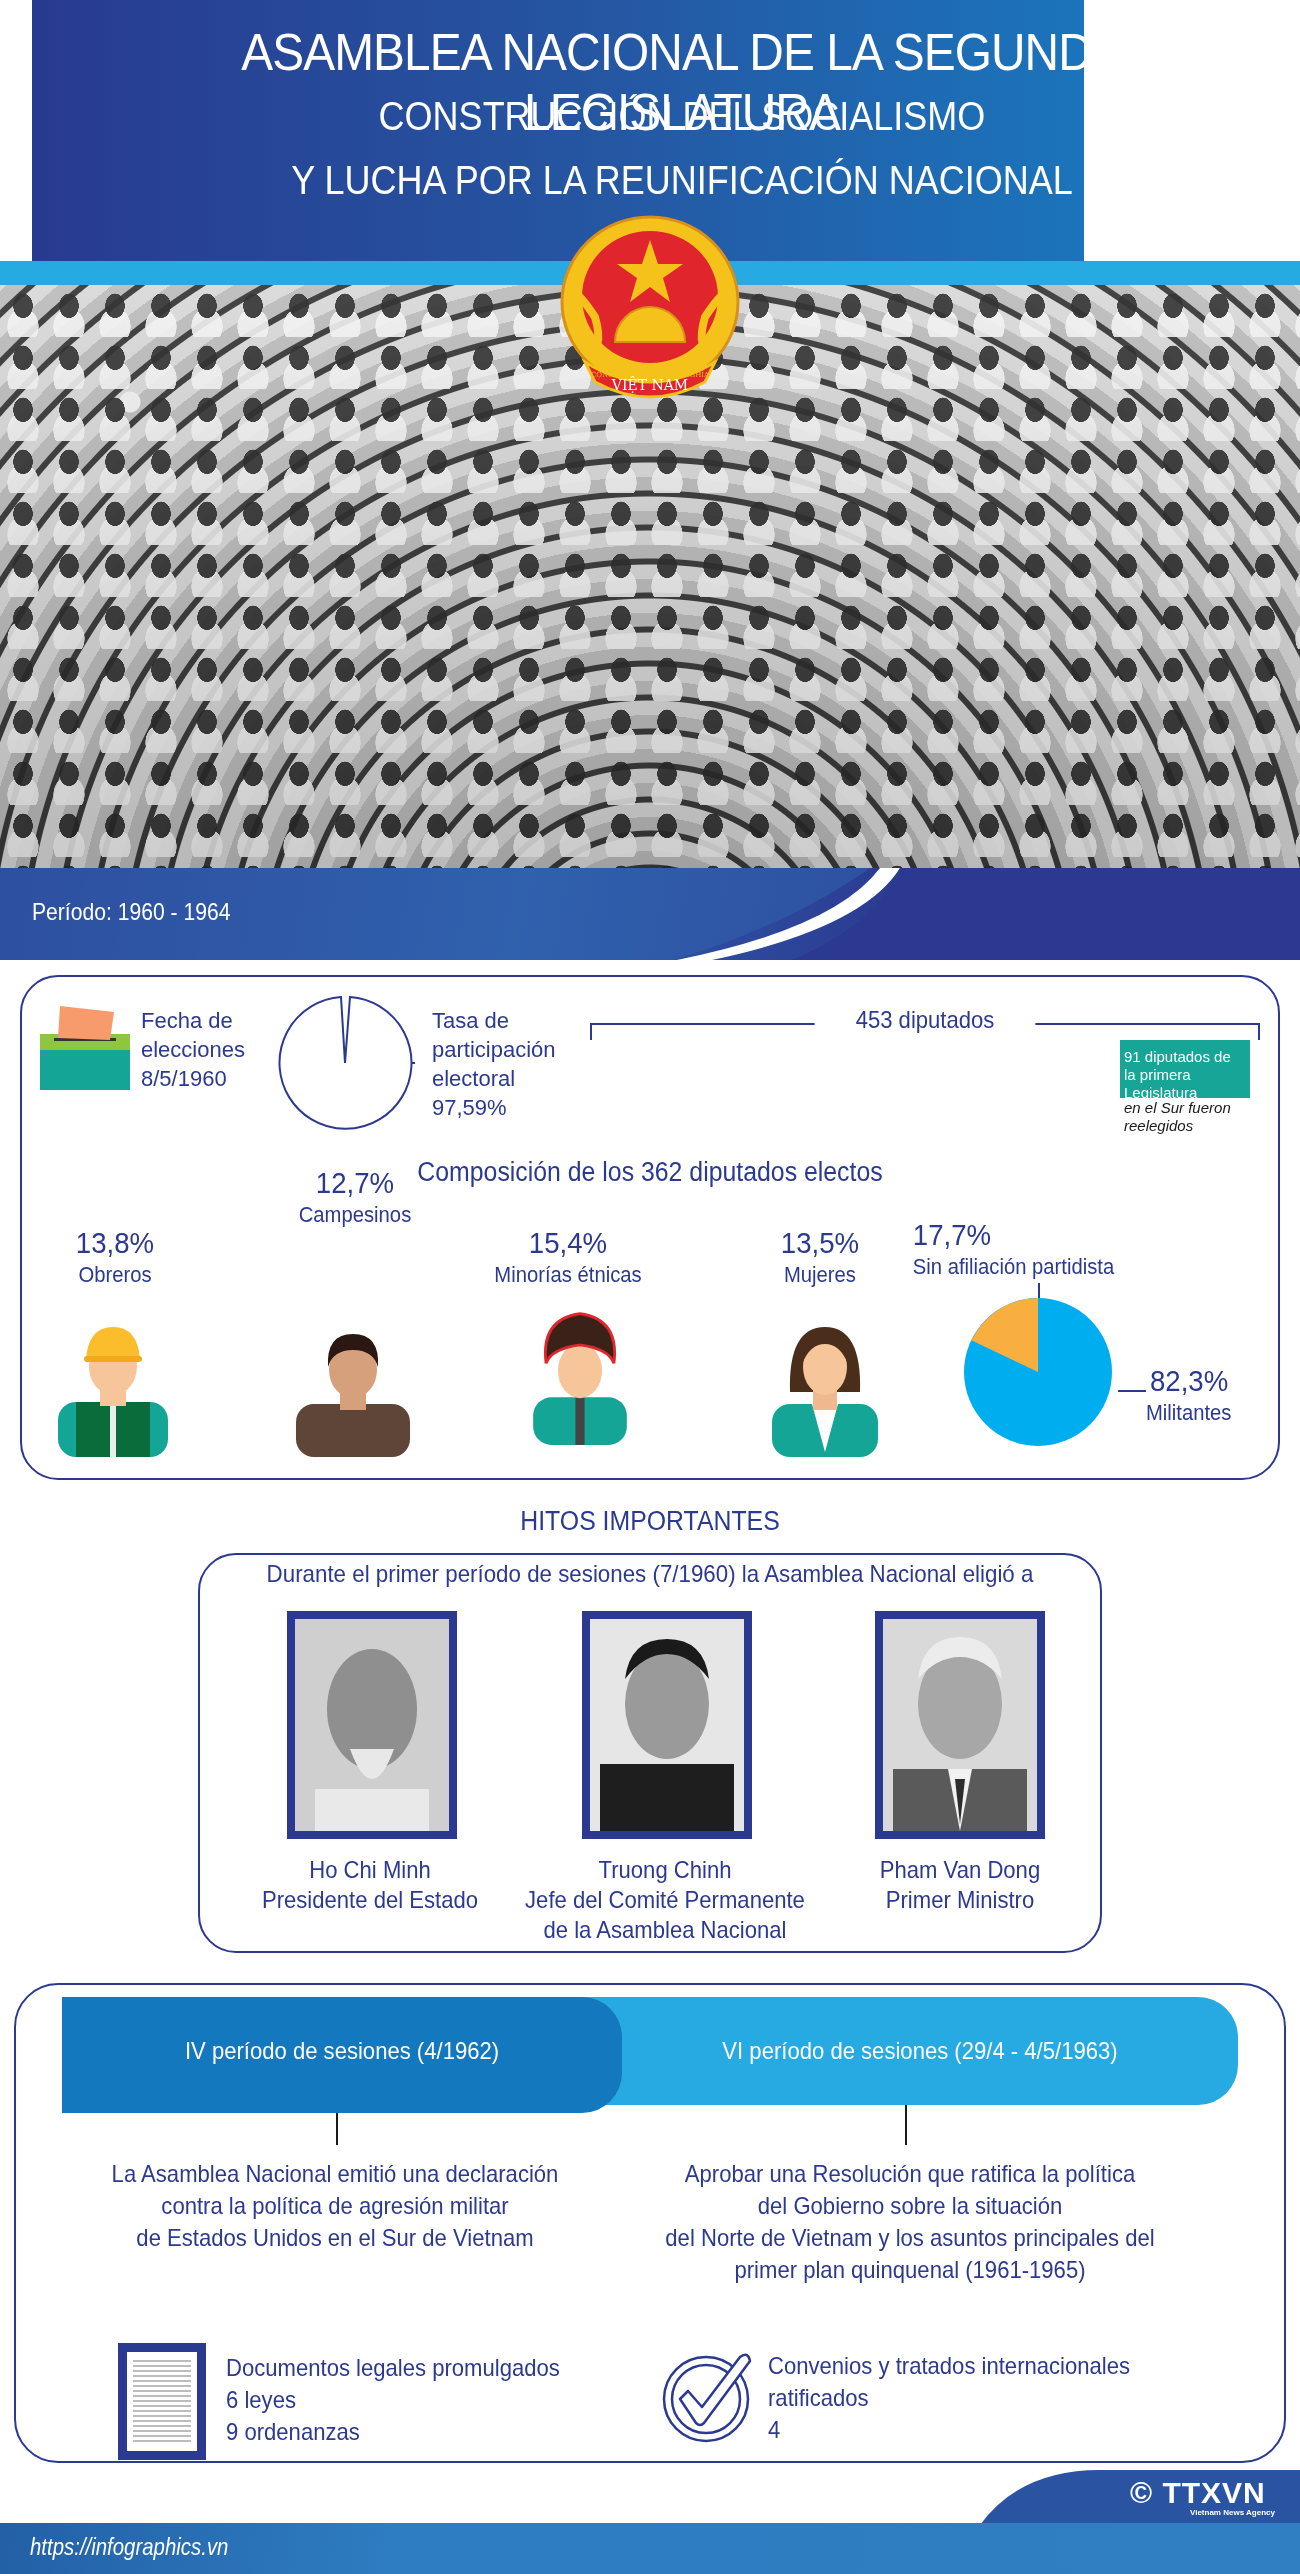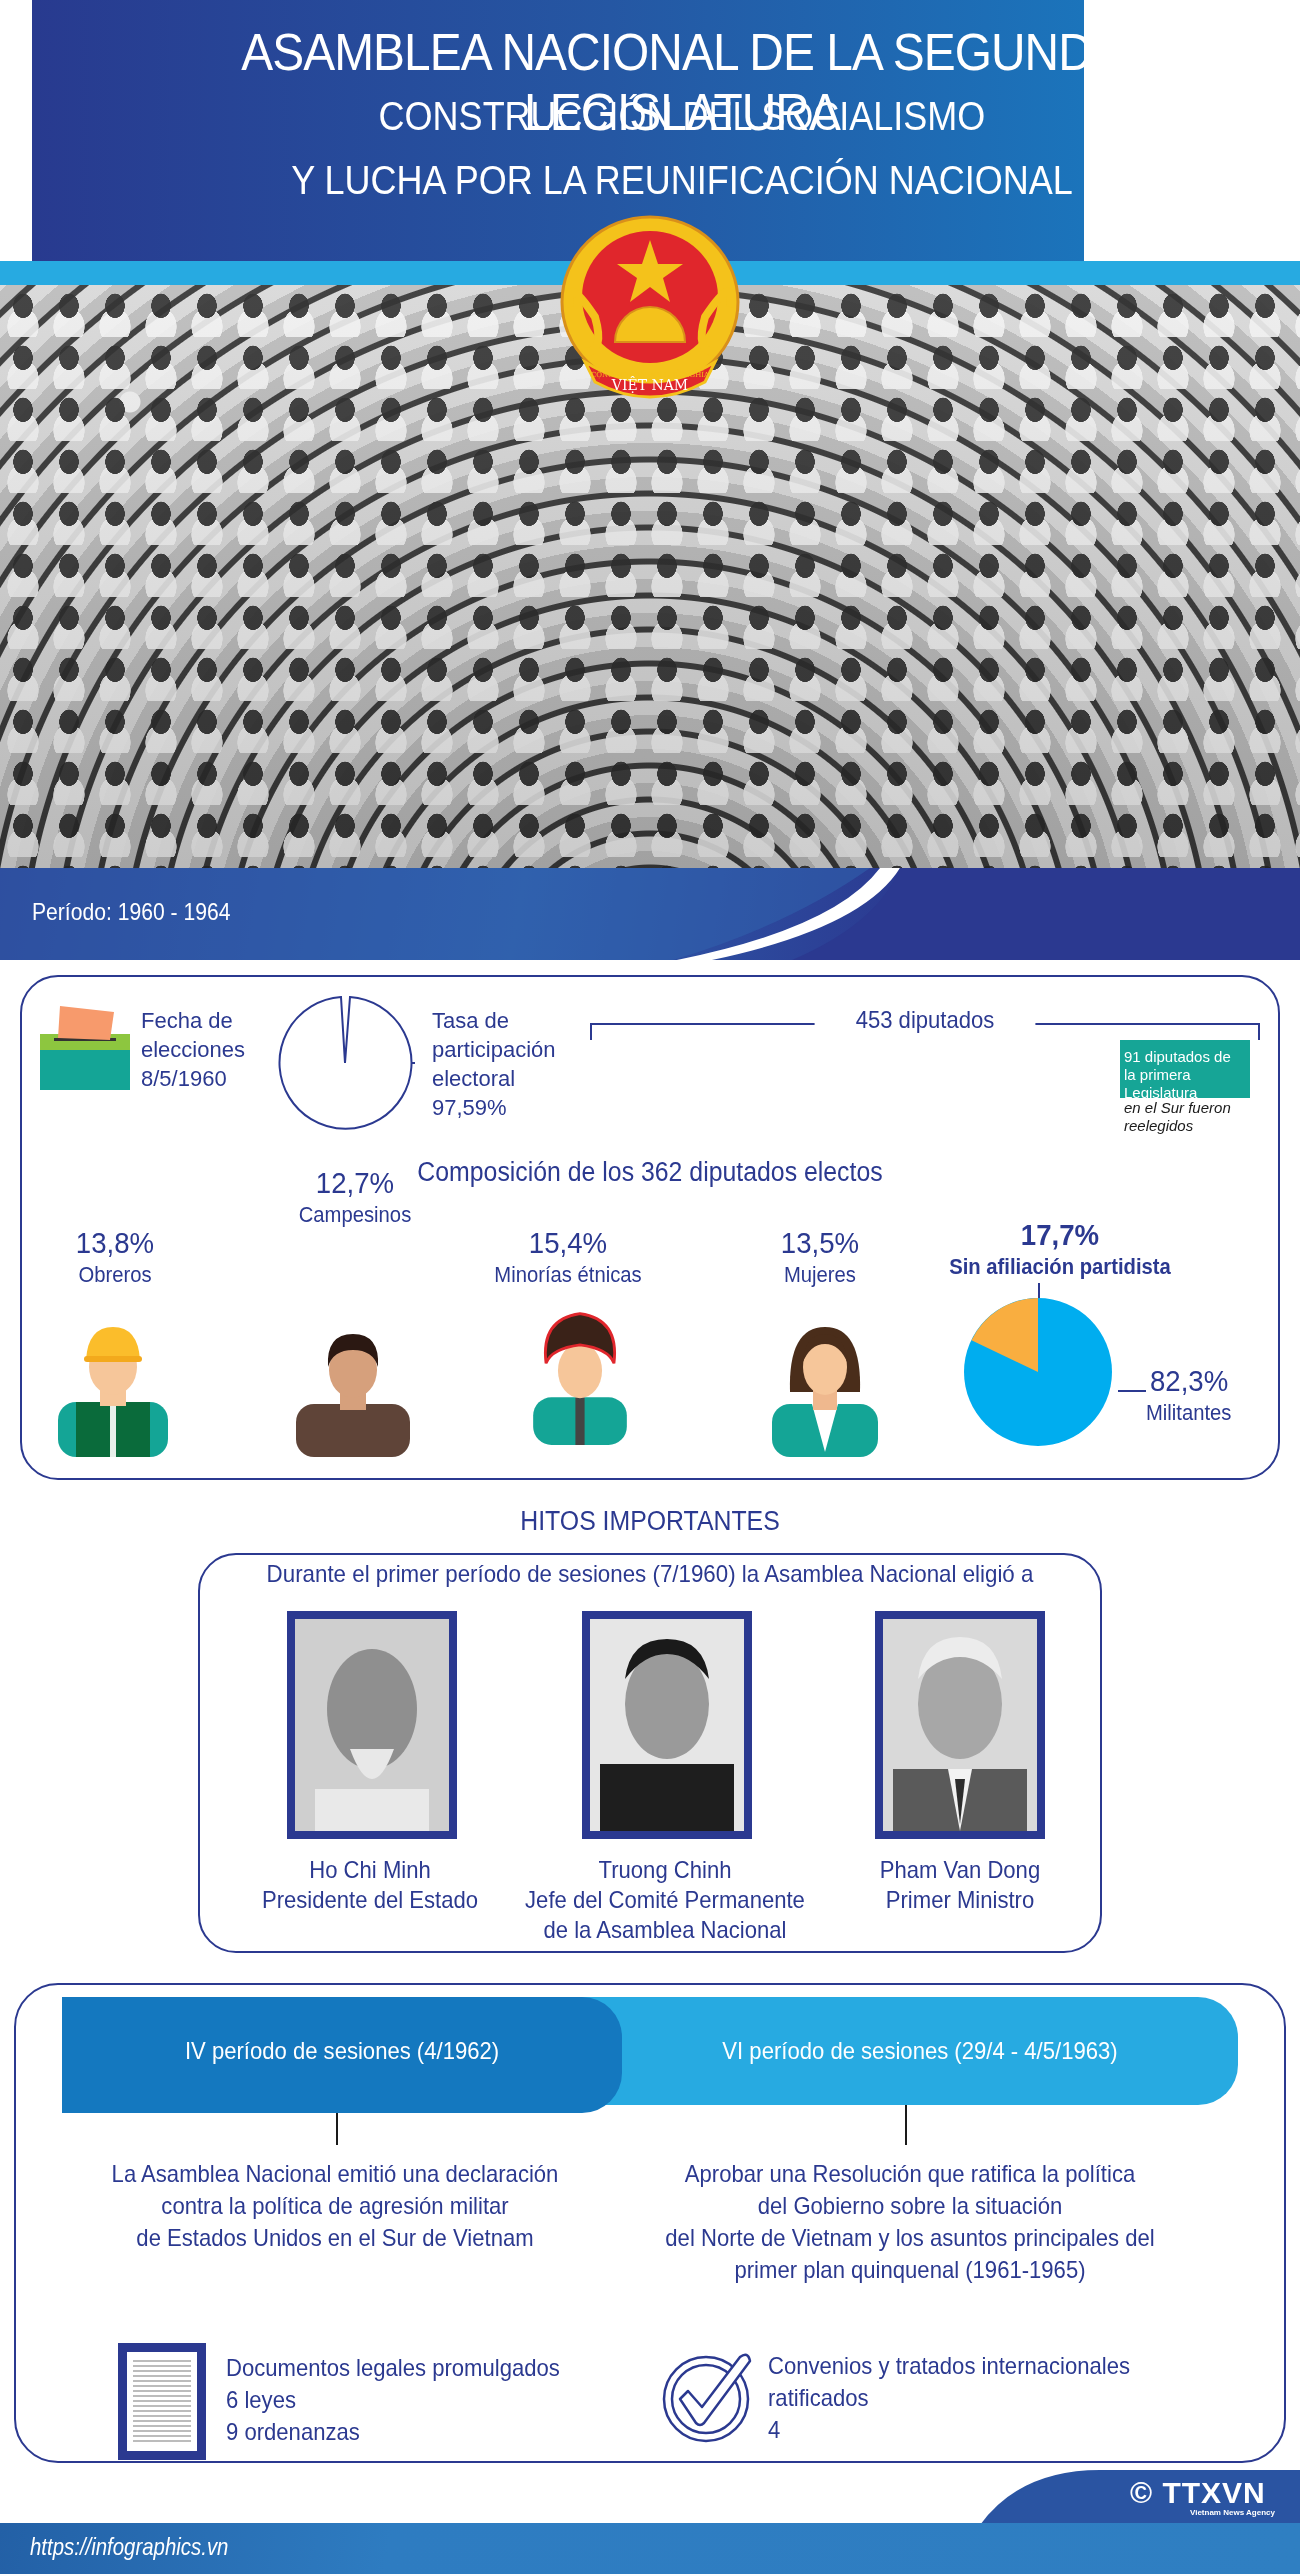--- a/index.html
+++ b/index.html
@@ -57,21 +57,21 @@
 
   .comp-title { left: 0; top: 1157px; width: 1300px; text-align: center; font-size: 27px; transform: scaleX(0.92); }
 
   .stat { text-align: center; }
   .stat .pct { font-size: 30px; display:block; transform: scaleX(0.92); }
   .stat .lbl { font-size: 22px; display:block; transform: scaleX(0.92); margin-top: 2px; }
 
   .figure { width: 130px; height: 135px; }
 
   .party-pie { left: 962px; top: 1296px; width: 152px; height: 152px; }
-  .party-top-label { left: 900px; top: 1218px; width: 320px; text-align:center;font-weight:bold; }
+  .party-top-label { left: 900px; top: 1218px; width: 320px; text-align:left; }
   .party-line { left: 1038px; top: 1283px; width: 2px; height: 18px; background: #2b3990; }
   .party-bot-line { left: 1118px; top: 1390px; width: 28px; height: 2px; background: #2b3990; }
   .party-bot { left: 1150px; top: 1364px; text-align: left; }
 
   .hitos-title { left: 0; top: 1506px; width: 1300px; text-align: center; font-size: 27px; transform: scaleX(0.92); }
   .card2-intro { left: 198px; top: 1560px; width: 904px; text-align: center; font-size: 24px; transform: scaleX(0.93); }
   .portrait { width: 170px; height: 228px; border: 8px solid #2b3990; background: #ddd; overflow: hidden; }
   .portrait .face { width: 100%; height: 100%; }
   .pname { text-align: center; font-size: 24px; line-height: 30px; transform: scaleX(0.92); }
 

